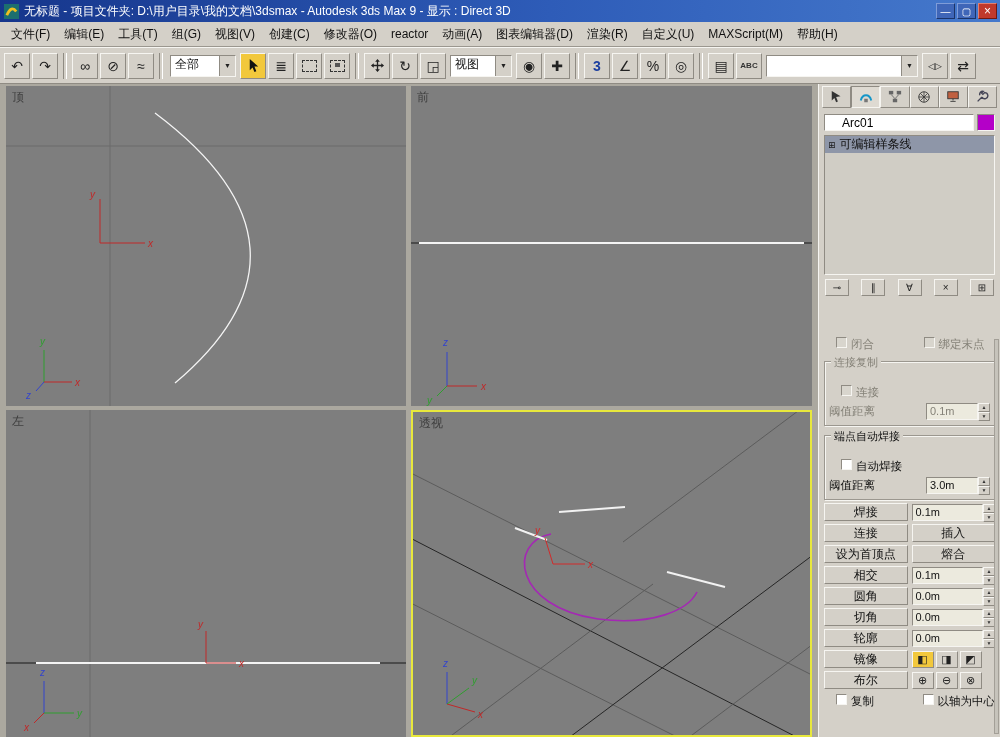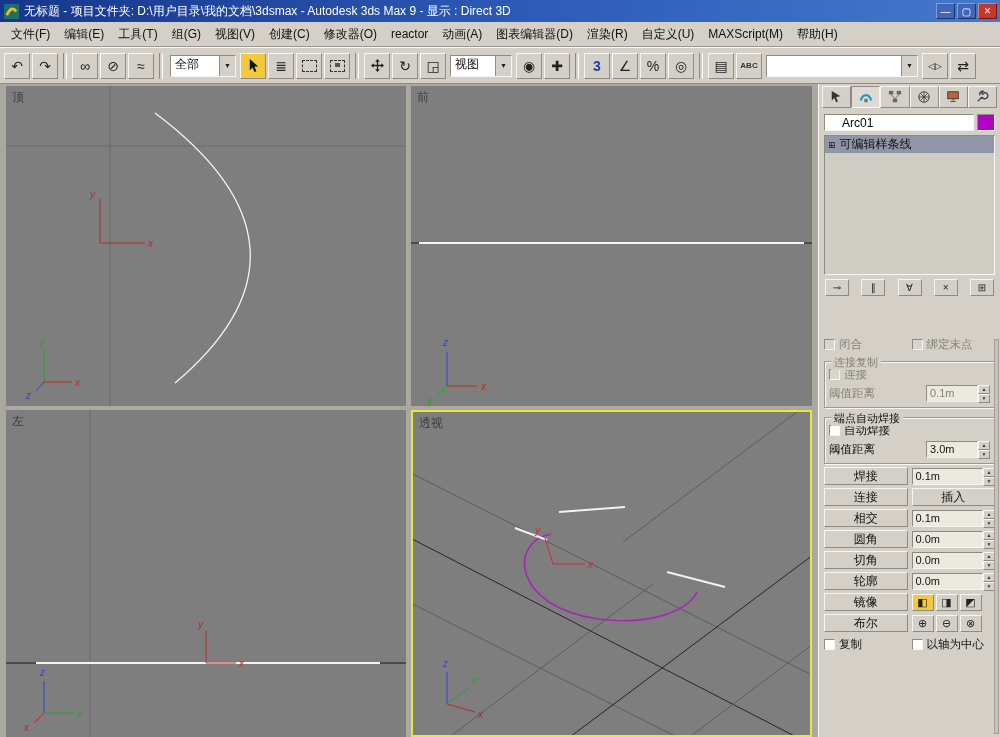--- a/index.html
+++ b/index.html
@@ -46,29 +46,29 @@
   .color-swatch{width:18px;height:17px;border:1px solid;border-color:#8f8b83 #f6f5f1 #f6f5f1 #8f8b83;box-sizing:border-box;flex:0 0 auto;}
   .mod-dd{margin:3px 5px 0;height:18px;}
   .stack-box{margin:3px 5px 0;height:138px;background:#d0cdc5;border:1px solid;border-color:#8f8b83 #f6f5f1 #f6f5f1 #8f8b83;overflow:hidden;}
   .stack-row{display:flex;align-items:center;height:17px;padding:0 3px;gap:4px;background:#8e96a8;cursor:default;}
   .stack-ico{font-size:9px;color:#1a1a1a;}
   .stack-tools{display:flex;justify-content:space-between;margin:4px 6px 0;}
   .stack-tool{width:24px;height:17px;font-size:10px;line-height:14px;text-align:center;background:#d4d0c8;border:1px solid;border-color:#f6f5f1 #8f8b83 #8f8b83 #f6f5f1;padding:0;color:#222;}
   .rollout{margin-top:40px;position:relative;}
   .prow{display:grid;grid-template-columns:1fr 1fr;gap:4px;margin:3px 5px 0;height:18px;align-items:center;}
   .p-btn{height:18px;font:12px "Liberation Sans","DejaVu Sans",sans-serif;background:#d4d0c8;border:1px solid;border-color:#f6f5f1 #8f8b83 #8f8b83 #f6f5f1;padding:0;white-space:nowrap;overflow:hidden;color:#111;}
-  .cbwrap{display:flex;align-items:center;gap:4px;font-size:11.5px;white-space:nowrap;cursor:default;}
+  .cbwrap{display:flex;gap:4px;font-size:11.5px;white-space:nowrap;cursor:default;margin-left:12px;}
   .cb{width:11px;height:11px;background:#fff;border:1px solid;border-color:#8f8b83 #f6f5f1 #f6f5f1 #8f8b83;flex:0 0 auto;box-sizing:border-box;}
   .dis{color:#858278;}
   .dis .cb{background:#d8d5cd;}
   .spinfield{display:flex;height:17px;}
   .spin-val{flex:1;background:#eceade;border:1px solid;border-color:#8f8b83 #f6f5f1 #f6f5f1 #8f8b83;font-size:11px;padding:1px 3px;overflow:hidden;box-sizing:border-box;}
   .spinners{width:12px;display:flex;flex-direction:column;}
   .sp{flex:1;font-size:5px;line-height:7px;text-align:center;background:#d4d0c8;border:1px solid;border-color:#f6f5f1 #8f8b83 #8f8b83 #f6f5f1;color:#333;}
-  .pgroup{position:relative;margin:9px 5px 0;border:1px solid #9b978f;box-shadow:1px 1px 0 #f6f5f1 inset,1px 1px 0 #f6f5f1;padding:5px 4px 5px;}
+  .pgroup{position:relative;margin:9px 5px 0;border:1px solid #9b978f;box-shadow:1px 1px 0 #f6f5f1 inset,1px 1px 0 #f6f5f1;padding:23px 4px 5px;}
   .pgroup-title{position:absolute;top:-7px;left:6px;background:#d4d0c8;padding:0 3px;font-size:11px;}
   .thr-row{display:flex;align-items:center;gap:10px;margin-top:3px;}
   .thr-lab{flex:1;font-size:11.5px;}
   .thr-row .spinfield{width:64px;flex:0 0 auto;}
   .icon-trio{display:flex;gap:2px;align-items:center;}
   .icon-btn{width:22px;height:17px;font-size:11px;line-height:14px;text-align:center;background:#d4d0c8;border:1px solid;border-color:#f6f5f1 #8f8b83 #8f8b83 #f6f5f1;padding:0;color:#222;}
   .panel-scrollbar{position:absolute;right:1px;top:255px;height:395px;width:5px;background:#c6c3bb;border:1px solid #a39f97;box-sizing:border-box;}
 </style>
 </head>
 <body>
@@ -393,20 +393,24 @@
             <span class="sp">▼</span>
           </span>
         </span>
       </div>
 
       <div class="prow">
         <button class="p-btn">连接</button>
         <button class="p-btn">插入</button>
       </div>
 
+      <div class="prow">
+        <button class="p-btn">设为首顶点</button>
+        <button class="p-btn">熔合</button>
+      </div>
 
 
       <div class="prow">
         <button class="p-btn">相交</button>
         <span class="spinfield">
           <span class="spin-val">0.1m</span>
           <span class="spinners">
             <span class="sp">▲</span>
             <span class="sp">▼</span>
           </span>

